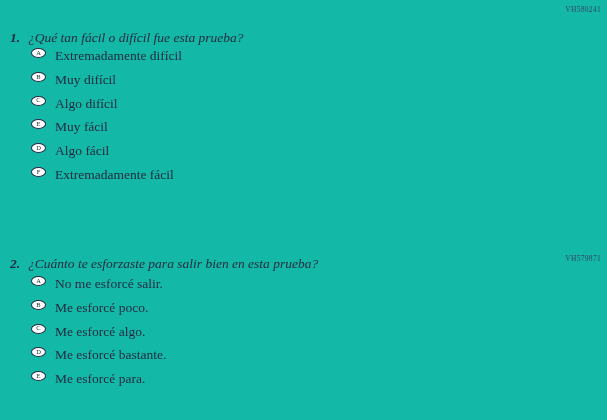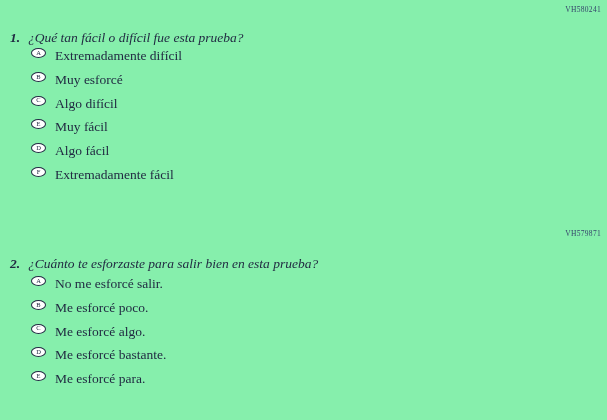--- a/index.html
+++ b/index.html
@@ -4,34 +4,34 @@
 <style>
   html, body {
     margin: 0;
     padding: 0;
     background: #ffffff;
   }
   .page {
     position: relative;
     width: 607px;
     height: 420px;
-    background: #86efac;
+    background: #14b8a6;
     font-family: "Liberation Serif", serif;
     color: #212b42;
     overflow: hidden;
   }
   .item-code {
     position: absolute;
     right: 6px;
     font-size: 7.5px;
     letter-spacing: 0.3px;
     color: #35456b;
   }
   .code-1 { top: 5px; }
-  .code-2 { top: 229px; }
+  .code-2 { top: 254px; }
 
   .question {
     position: absolute;
     left: 10px;
     right: 0;
   }
   .q1 { top: 30px; }
   .q2 { top: 256px; }
 
   .q-line {
@@ -102,21 +102,21 @@
       <li class="option">
         <span class="bubble">
             <span class="bubble-letter">A</span>
           </span>
         <span class="option-label">Extremadamente difícil</span>
       </li>
       <li class="option">
         <span class="bubble">
             <span class="bubble-letter">B</span>
           </span>
-        <span class="option-label">Muy esforcé</span>
+        <span class="option-label">Muy difícil</span>
       </li>
       <li class="option">
         <span class="bubble">
             <span class="bubble-letter">C</span>
           </span>
         <span class="option-label">Algo difícil</span>
       </li>
       <li class="option">
         <span class="bubble">
             <span class="bubble-letter">E</span>

